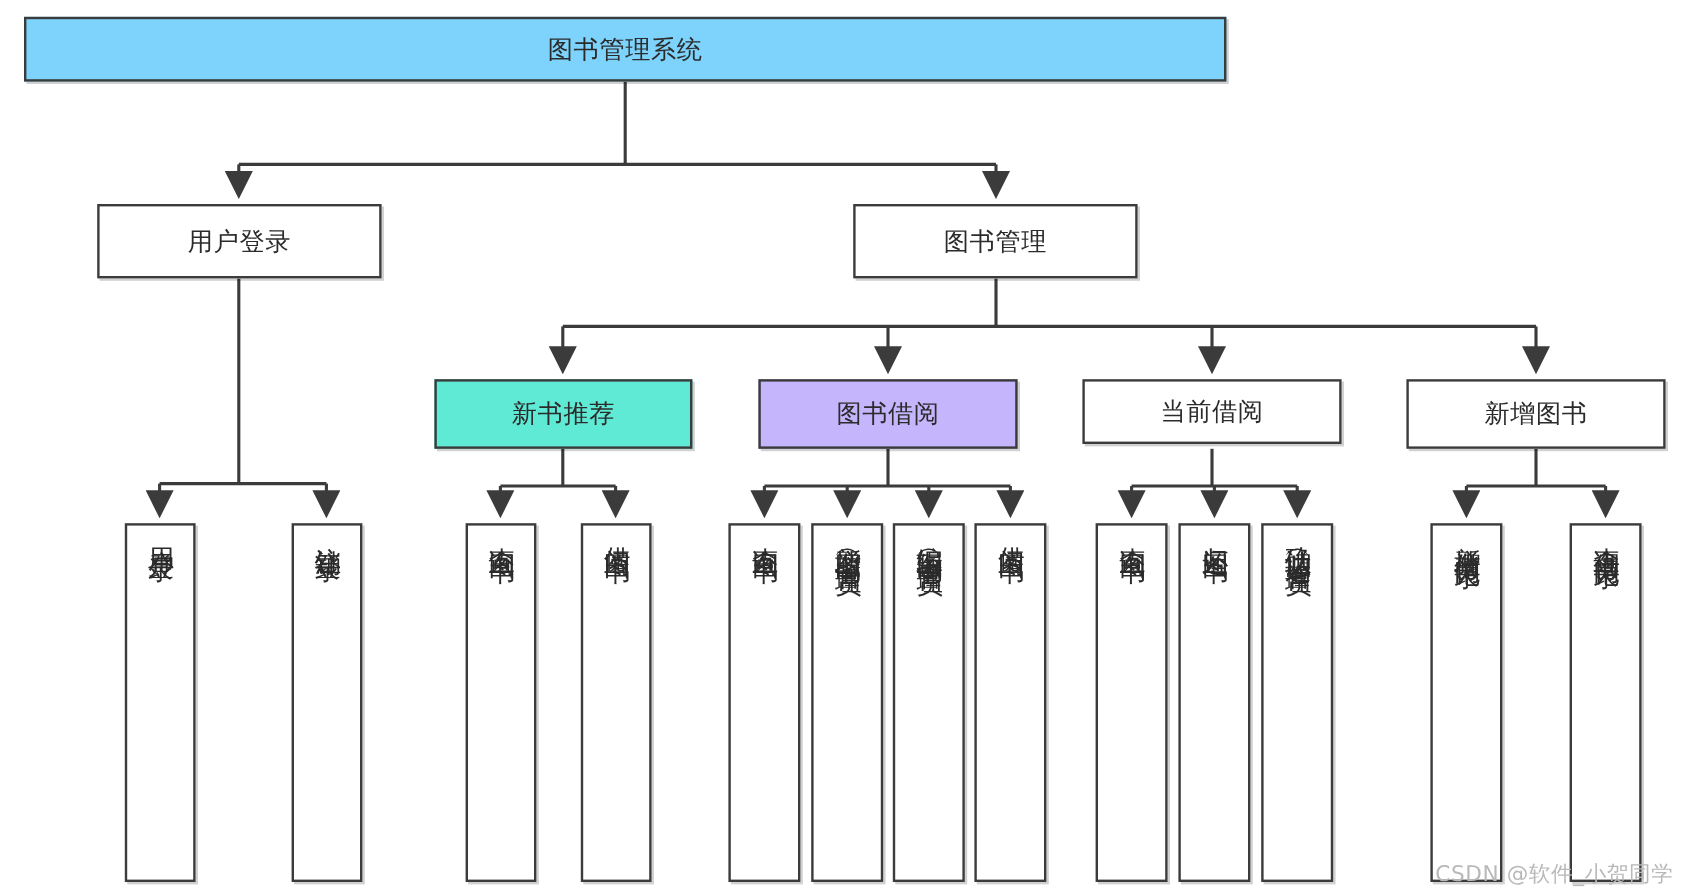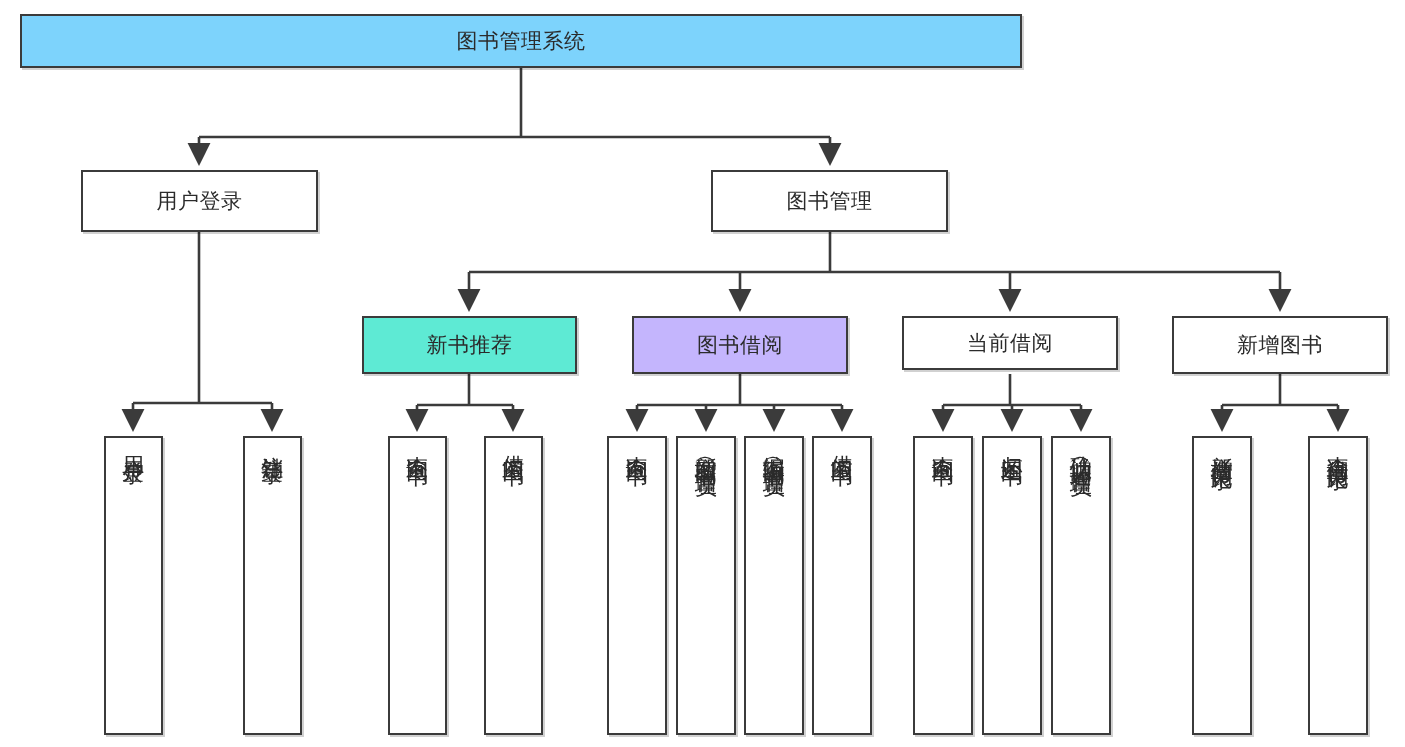--- a/index.html
+++ b/index.html
@@ -177,14 +177,15 @@
   <div class="node vertical" style="left: 1051px; top: 436px; width: 60px; height: 299px; border-color: rgb(59, 59, 59); background: rgb(255, 255, 255); color: rgb(43, 43, 43);">
     <span class="node-label">确认归还（管理员）</span>
   </div>
   <div class="node vertical" style="left: 1192px; top: 436px; width: 60px; height: 299px; border-color: rgb(59, 59, 59); background: rgb(255, 255, 255); color: rgb(43, 43, 43);">
     <span class="node-label">新增借阅记录</span>
   </div>
   <div class="node vertical" style="left: 1308px; top: 436px; width: 60px; height: 299px; border-color: rgb(59, 59, 59); background: rgb(255, 255, 255); color: rgb(43, 43, 43);">
     <span class="node-label">查询借阅记录</span>
   </div>
 
+  <div class="watermark" style="left: 1196px; top: 716px; color: rgb(185, 185, 185);">CSDN @软件_小贺同学</div>
 
 </div>
 
 </body></html>

